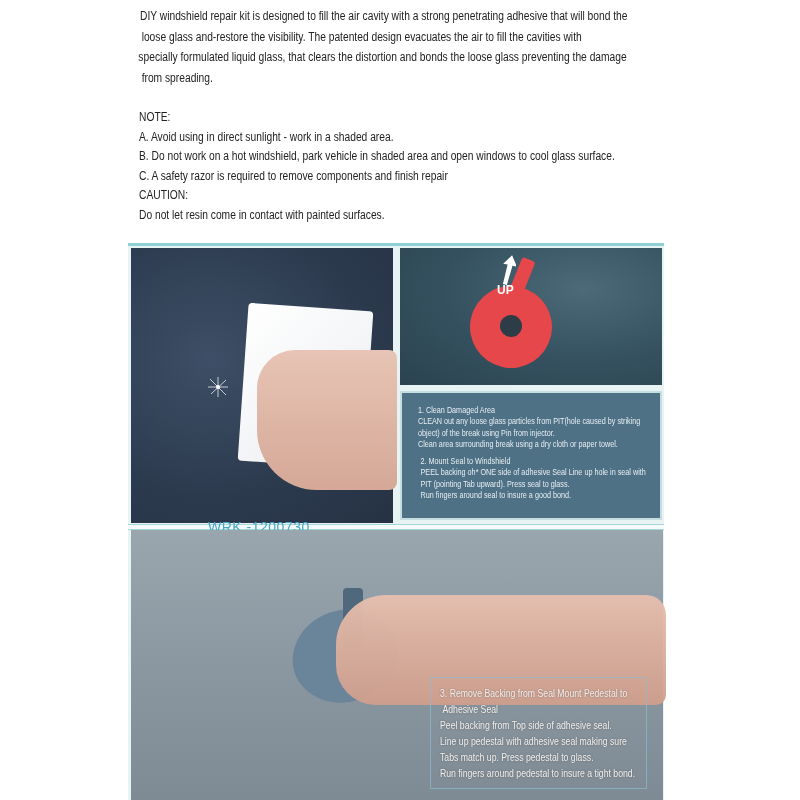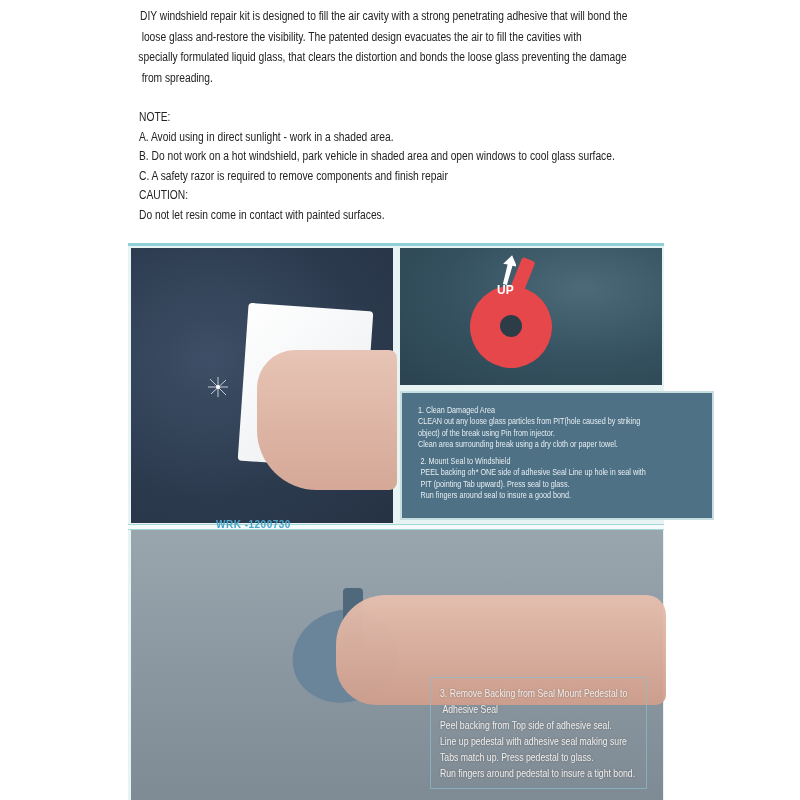--- a/index.html
+++ b/index.html
@@ -6,29 +6,29 @@
   body{width:800px;height:800px;position:relative;overflow:hidden;font-family:"Liberation Sans",sans-serif;}
   .intro{position:absolute;left:140px;top:6px;width:520px;font-family:"Liberation Sans",sans-serif;font-size:12.5px;line-height:20.5px;color:#222;transform:scaleX(0.82);transform-origin:left top;width:630px;}
   .intro p{margin:0;}
   .notes{position:absolute;left:139px;top:108px;font-size:12.5px;line-height:19.6px;color:#222;transform:scaleX(0.82);transform-origin:left top;width:640px;}
   .notes div{white-space:nowrap;}
   .frame{position:absolute;left:128px;top:243px;width:536px;height:557px;background:#e8f4f4;}
   .topline{position:absolute;left:128px;top:243px;width:536px;height:3px;background:#8fd0d6;}
   .photo{position:absolute;overflow:hidden;}
   .p1{left:131px;top:248px;width:262px;height:275px;background:radial-gradient(ellipse at 30% 40%,#3d4f66 0%,#2c3a4e 60%,#263244 100%);}
   .p2{left:400px;top:248px;width:262px;height:137px;background:radial-gradient(ellipse at 70% 30%,#4c6a78 0%,#34505e 55%,#2b4350 100%);}
-  .panel{position:absolute;left:400px;top:391px;width:314px;height:129px;background:#4e7186;border:2px solid #c6dde2;box-sizing:border-box;}
+  .panel{position:absolute;left:400px;top:391px;width:262px;height:129px;background:#4e7186;border:2px solid #c6dde2;box-sizing:border-box;}
   .panel-text{position:absolute;left:16px;top:12px;font-size:8.6px;line-height:11.3px;color:#e8eef2;transform:scaleX(0.84);transform-origin:left top;width:290px;}
   .panel-text div{white-space:nowrap;}
   .panel-text .gap{height:6px;}
   .p3{left:131px;top:530px;width:532px;height:270px;background:linear-gradient(180deg,#9aa6ae 0%,#8c99a2 45%,#7e8a94 100%);}
   .caption-box{position:absolute;left:430px;top:677px;width:215px;height:110px;border:1px solid rgba(140,190,205,0.7);}
   .caption{position:absolute;left:440px;top:685px;font-size:10.6px;line-height:16px;color:#f3f0ee;transform:scaleX(0.82);transform-origin:left top;width:260px;text-shadow:0 0 2px rgba(60,60,60,0.5);}
   .caption div{white-space:nowrap;}
-  .wm{position:absolute;left:216px;top:519px;font-size:10px;color:#4aa6c8;letter-spacing:0.5px;font-weight:bold;}
+  .wm{position:absolute;left:208px;top:519px;font-size:14px;color:#4aa6c8;letter-spacing:0.5px;}
   .sep{position:absolute;left:128px;top:524px;width:536px;height:4px;background:#f5fbfb;border-top:1px solid #a4d6da;border-bottom:1px solid #a4d6da;}
   
   .tissue{position:absolute;left:243px;top:307px;width:125px;height:158px;background:linear-gradient(135deg,#ffffff,#e9ecef);transform:rotate(4deg);border-radius:4px;}
   .hand1{position:absolute;left:257px;top:350px;width:140px;height:140px;background:linear-gradient(180deg,#e7c4b5,#d5a897);border-radius:38px 8px 8px 60px;}
   .crack{position:absolute;left:207px;top:376px;width:22px;height:22px;}
   .seal-red{position:absolute;left:470px;top:286px;width:82px;height:82px;border-radius:50%;background:#e5474a;transform:rotate(-10deg);}
   .seal-tab{position:absolute;left:515px;top:258px;width:14px;height:38px;background:#e5474a;transform:rotate(22deg);border-radius:3px;}
   .seal-hole{position:absolute;left:500px;top:315px;width:22px;height:22px;border-radius:50%;background:#2c3d47;}
   .up-arrow{position:absolute;left:502px;top:255px;width:14px;height:30px;}
   .up-label{position:absolute;left:497px;top:283px;font-weight:bold;font-size:12px;color:#fff;text-align:right;}

